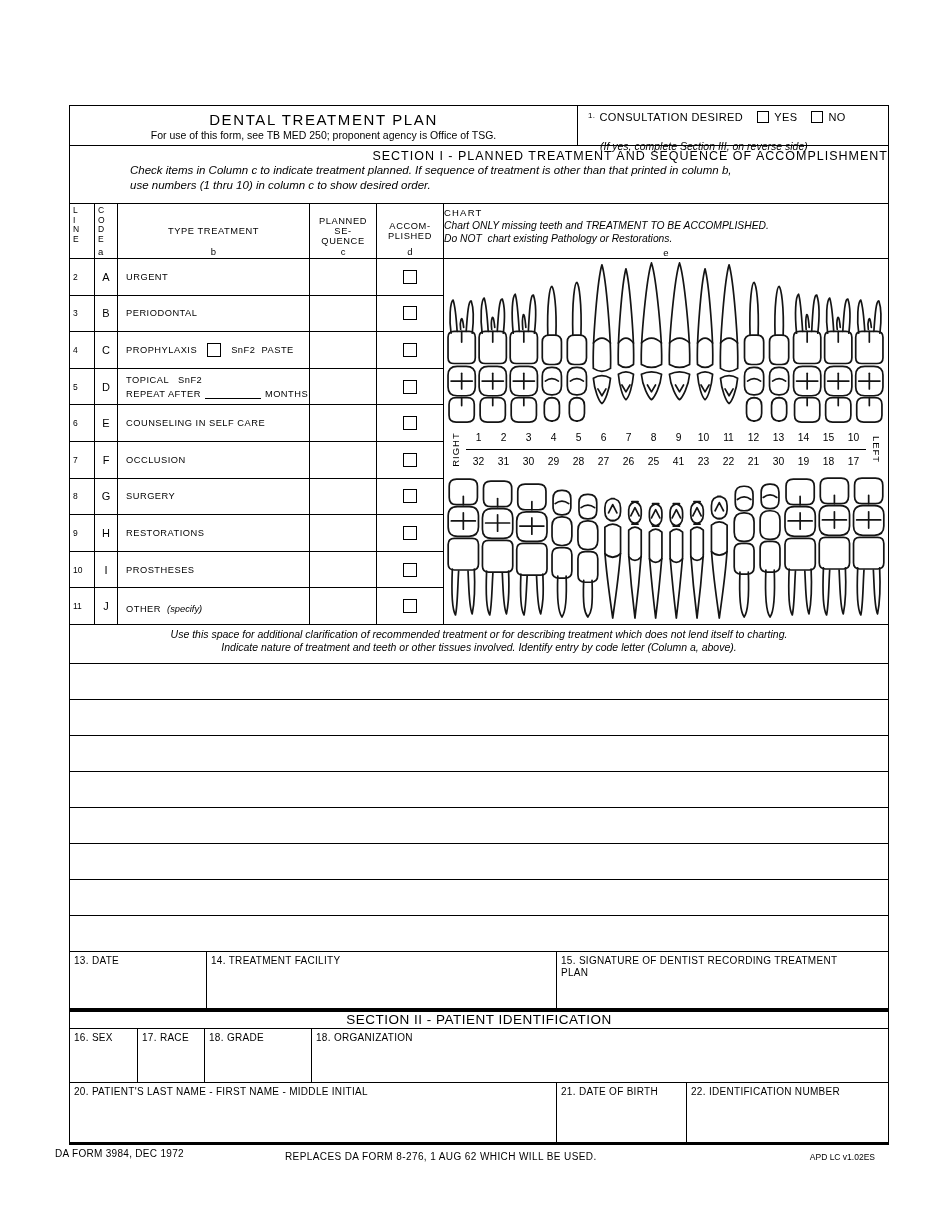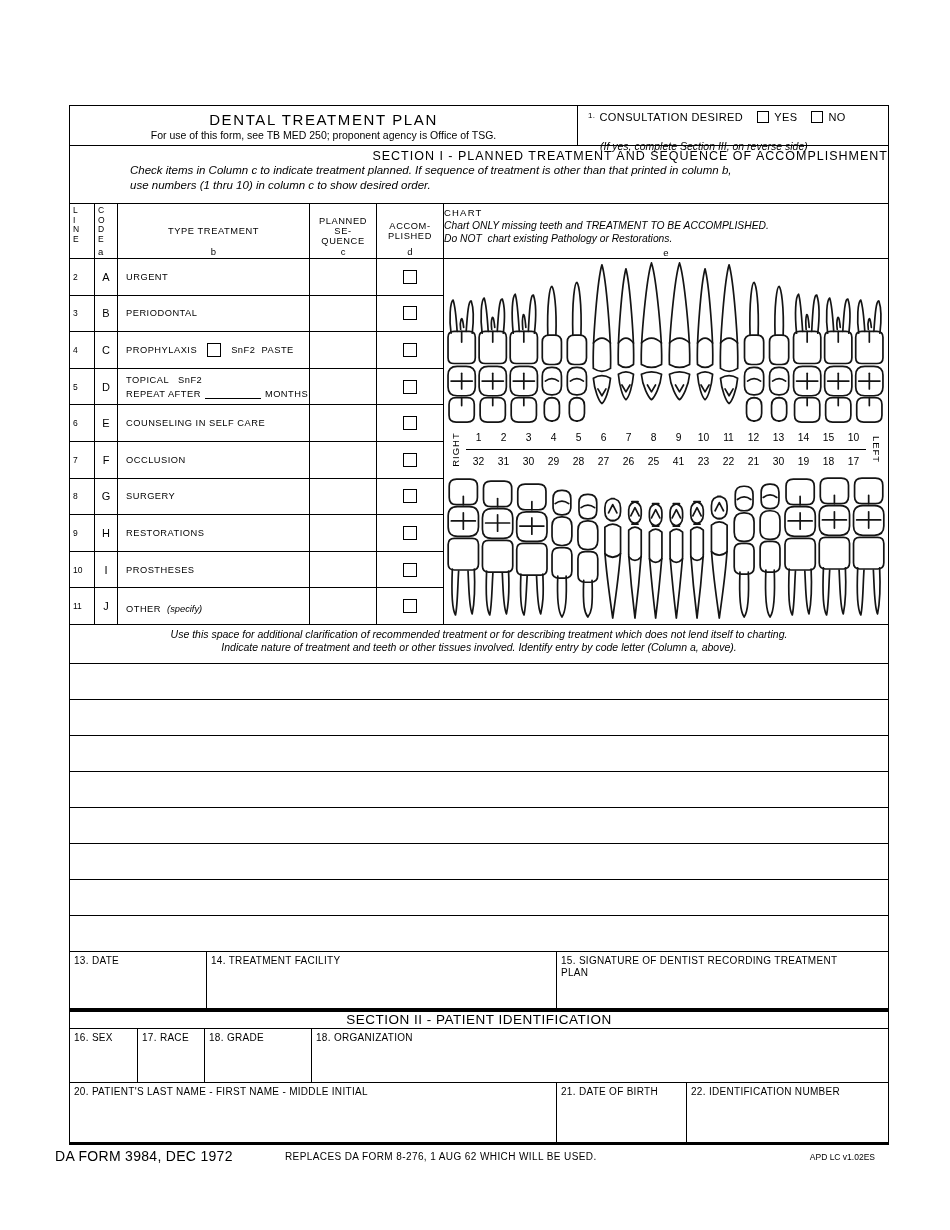--- a/index.html
+++ b/index.html
@@ -87,21 +87,21 @@
 
   .sec2-bar{height:20px;border-top:3px solid #000;border-bottom:1.4px solid #000;box-sizing:border-box;
             text-align:center;font-size:13.5px;letter-spacing:.5px;line-height:16px;}
   .row16{height:54px;display:flex;border-bottom:1.2px solid #000;box-sizing:border-box;}
   .f16{width:68px;}.f17{width:67px;}.f18{width:107px;}.f19{flex:1;}
   .row20{flex:1;display:flex;box-sizing:border-box;}
   .f20{width:487px;}.f21{width:130px;}.f22{flex:1;}
 
   
   .footer{position:absolute;left:55px;top:1148px;width:820px;height:20px;}
-  .footer .fid{position:absolute;left:0;top:0;font-size:14px;letter-spacing:.3px;}
+  .footer .fid{position:absolute;left:0;top:0;font-size:10px;letter-spacing:.3px;}
   .footer .rep{position:absolute;left:230px;top:3px;font-size:10px;letter-spacing:.4px;}
   .footer .apd{position:absolute;right:0;top:4px;font-size:8.5px;}
 </style>
 </head>
 <body>
 
 <div class="page">
   <div class="form">
 
     <div class="hdr-row">

